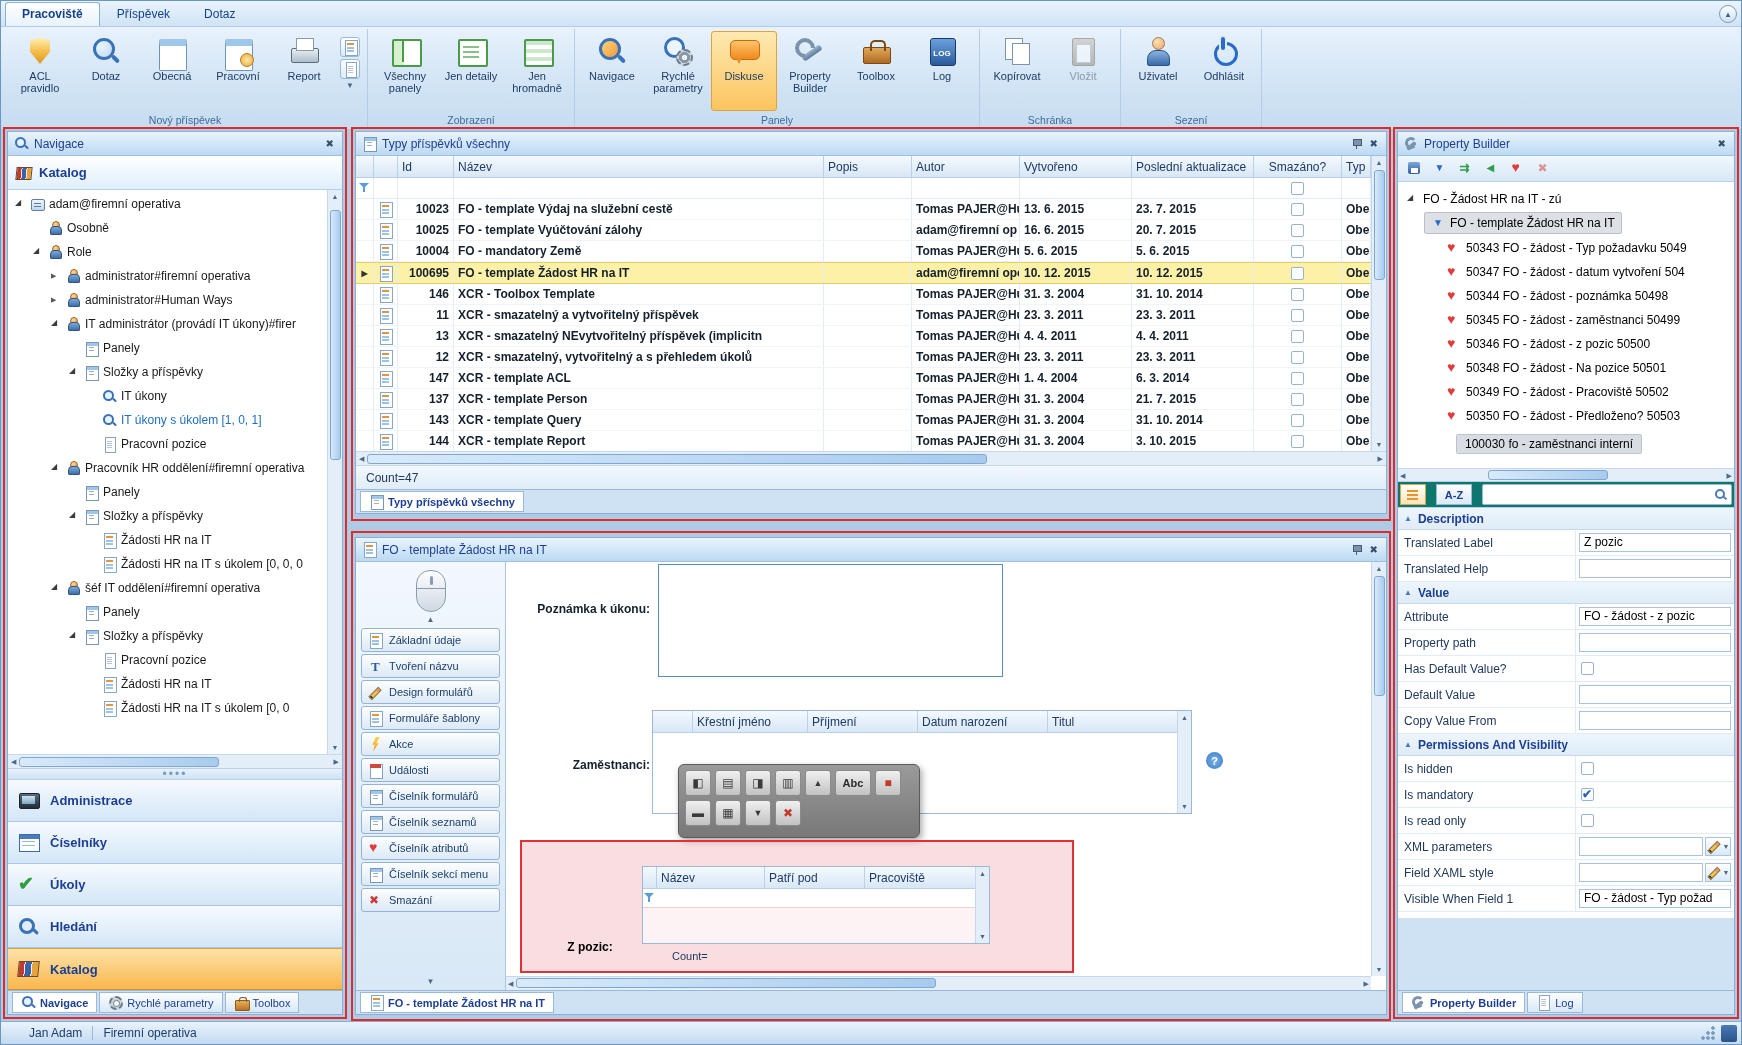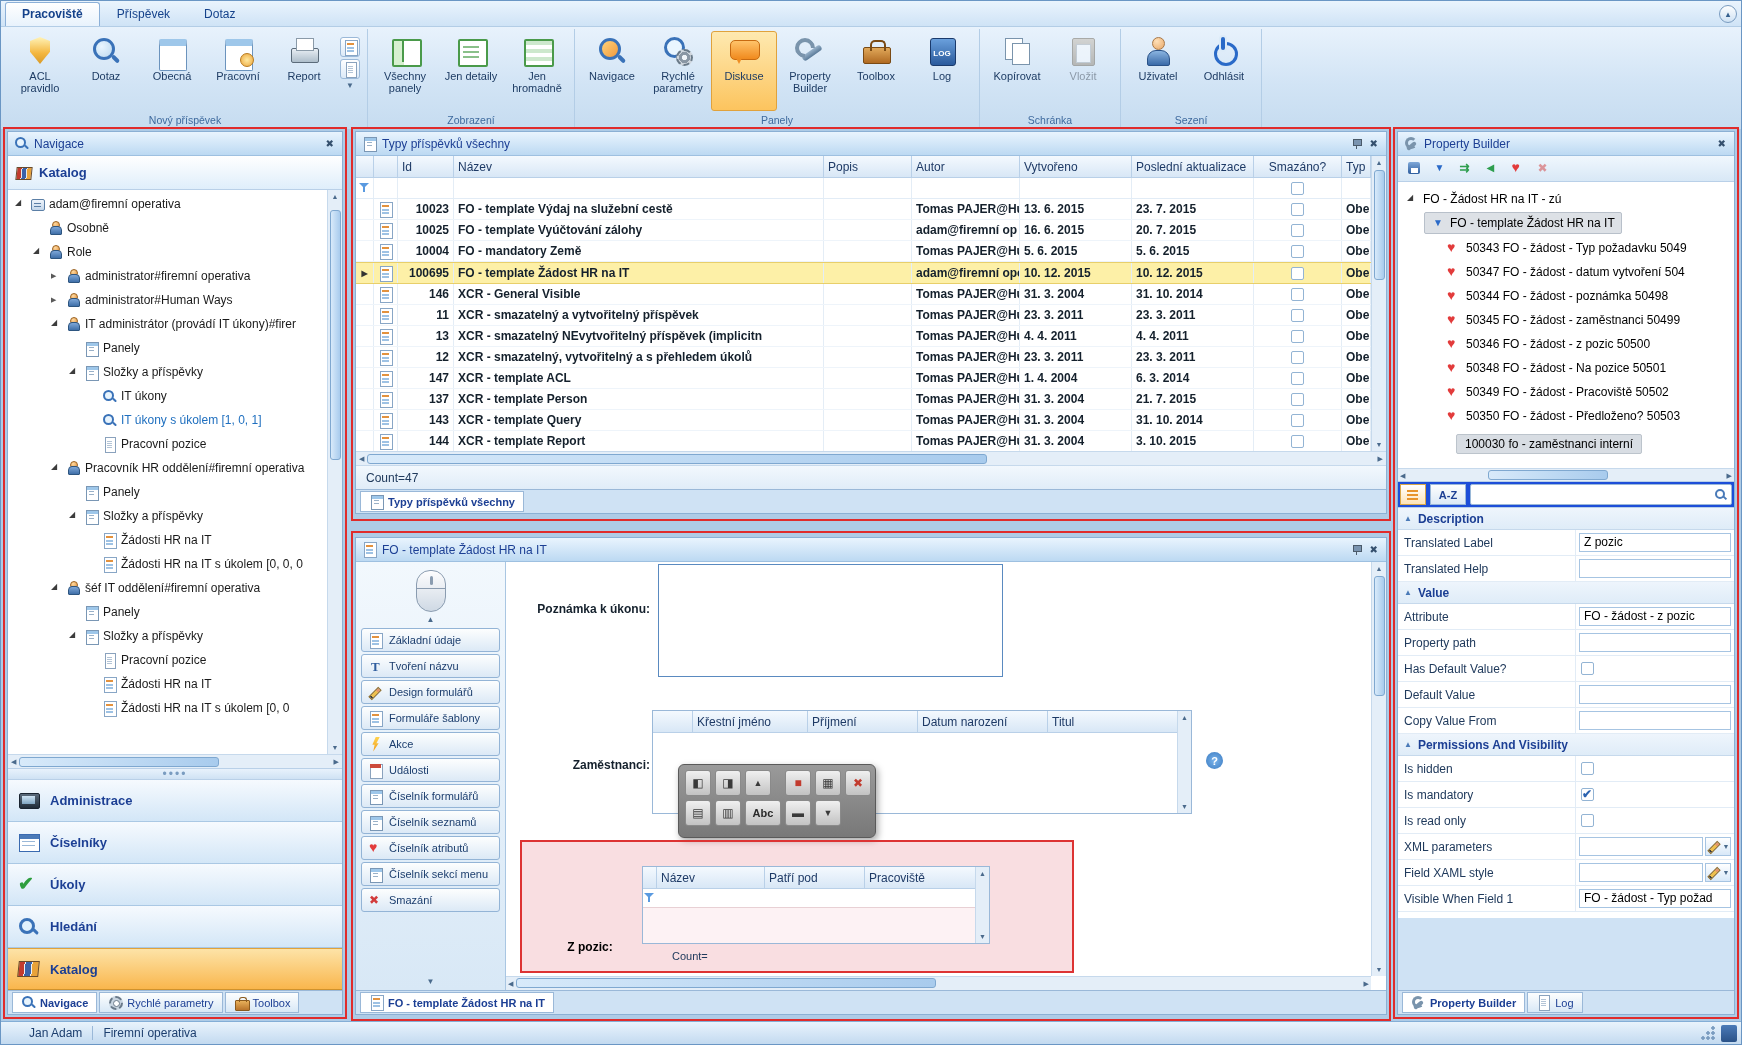--- a/index.html
+++ b/index.html
@@ -201,21 +201,21 @@
   .lbl{position:absolute;font-size:12px;font-weight:bold;color:#14202c;}
   .note-box{position:absolute;left:152px;top:2px;width:345px;height:113px;background:#fff;border:1px solid #5a8ac0;}
   .note-lbl{left:8px;top:40px;width:136px;text-align:right;}
   .emp-lbl{left:8px;top:196px;width:136px;text-align:right;}
   .mini-grid{position:absolute;background:#fff;border:1px solid #9ab8d8;}
   .mg-head{display:flex;height:22px;background:linear-gradient(#f4f9fe,#d8e7f6);border-bottom:1px solid #b9d0e8;font-size:12px;color:#1e3a66;}
   .mg-cell{display:flex;align-items:center;padding:0 4px;border-right:1px solid #b9d0e8;overflow:hidden;white-space:nowrap;}
   .mg-vsb{position:absolute;right:0;top:0;bottom:0;width:14px;background:#e4eef8;border-left:1px solid #c6d9ec;display:flex;flex-direction:column;align-items:center;justify-content:space-between;}
   .emp-grid{left:146px;top:148px;width:540px;height:104px;}
   .help-circle{position:absolute;left:700px;top:190px;width:17px;height:17px;border-radius:50%;background:radial-gradient(#7ab4ec,#3a7ac0);color:#fff;font-size:11px;font-weight:bold;display:flex;align-items:center;justify-content:center;}
-  .float-toolbar{position:absolute;left:172px;top:202px;width:198px;height:74px;background:linear-gradient(#9a9a9a,#787878);border:1px solid #5a5a5a;border-radius:6px;box-shadow:2px 3px 7px rgba(0,0,0,.35);padding:5px 6px;display:flex;flex-wrap:wrap;gap:4px;align-content:flex-start;flex-direction:column;}
+  .float-toolbar{position:absolute;left:172px;top:202px;width:242px;height:74px;background:linear-gradient(#9a9a9a,#787878);border:1px solid #5a5a5a;border-radius:6px;box-shadow:2px 3px 7px rgba(0,0,0,.35);padding:5px 6px;display:flex;flex-wrap:wrap;gap:4px;align-content:flex-start;}
   .ft-btn{width:26px;height:26px;background:linear-gradient(#f0f0f0,#c2c2c2);border:1px solid #8a8a8a;border-radius:3px;display:flex;align-items:center;justify-content:center;font-size:12px;color:#3a3a3a;position:relative;}
   .ft-abc{width:36px;font-size:11px;font-weight:bold;color:#2a2a2a;}
   .ft-btn.g1::before{content:"◧";}
   .ft-btn.g2::before{content:"▤";}
   .ft-btn.g3::before{content:"◨";}
   .ft-btn.g4::before{content:"▥";}
   .ft-btn.g5::before{content:"▲";font-size:9px;}
   .ft-btn.g6::before{content:"■";color:#c23b2e;}
   .ft-btn.g7::before{content:"▬";}
   .ft-btn.g8::before{content:"▦";}
@@ -233,21 +233,21 @@
   
   .ptoolbar{flex:0 0 26px;display:flex;align-items:center;gap:4px;padding:0 5px;background:linear-gradient(#f0f7fd,#d8e8f6);border-bottom:1px solid #b9d0e8;}
   .tb-btn{width:22px;height:20px;display:flex;align-items:center;justify-content:center;border:1px solid transparent;border-radius:2px;}
   .tb-btn.dim{opacity:.5;}
   .ptree{flex:0 0 300px;position:relative;background:#fff;border-bottom:1px solid #b9d0e8;overflow:hidden;font-size:12px;}
   .ptroot{margin:6px 0 0 8px;height:22px;display:flex;align-items:center;gap:5px;white-space:nowrap;}
   .ptsel{margin:2px 2px 2px 26px;height:22px;display:flex;align-items:center;gap:4px;background:#dde1e6;border:1px solid #b8c0ca;border-radius:2px;padding:0 6px;width:fit-content;white-space:nowrap;}
   .ptitem{margin-left:48px;height:24px;display:flex;align-items:center;gap:5px;white-space:nowrap;overflow:hidden;}
   .ptchip{margin:6px 0 0 58px;background:#d8dde3;border:1px solid #bcc4cc;border-radius:2px;padding:2px 8px;font-size:12px;width:fit-content;white-space:nowrap;}
   .pthsb{position:absolute;left:0;right:0;bottom:0;height:13px;background:#e4eef8;border-top:1px solid #c6d9ec;display:flex;align-items:center;}
-  .azbar{flex:0 0 26px;display:flex;align-items:stretch;gap:4px;background:#1d4ed8;border-bottom:1px solid #b9d0e8;padding:2px;}
+  .azbar{flex:0 0 26px;display:flex;align-items:stretch;gap:10px;background:#0f766e;border-bottom:1px solid #b9d0e8;padding:2px;}
   .az-icontab{width:26px;background:linear-gradient(#fff,#fde4b8);border:1px solid #d8a84a;display:flex;align-items:center;justify-content:center;}
   .az-tab{min-width:36px;background:linear-gradient(#fdfefe,#dce9f6);border:1px solid #9ab8d8;display:flex;align-items:center;justify-content:center;font-size:11px;font-weight:bold;color:#1c3f94;}
   .az-search{flex:1;background:#fff;border:1px solid #9ab8d8;position:relative;border-radius:2px;}
   .mag{position:absolute;right:4px;top:3px;width:13px;height:13px;}
   .mag::before{content:"";position:absolute;left:1px;top:1px;width:6px;height:6px;border:2px solid #4a7ab8;border-radius:50%;}
   .mag::after{content:"";position:absolute;left:9px;top:9px;width:4px;height:2px;background:#4a7ab8;transform:rotate(45deg);}
   .pgrid{flex:0 0 410px;background:#fff;overflow:hidden;}
   .psec{height:22px;display:flex;align-items:center;gap:6px;background:linear-gradient(#eef5fc,#dfecf8);border-bottom:1px solid #c6d9ec;color:#1c3f94;font-weight:bold;font-size:12px;padding:0 6px;}
   .caret{font-size:8px;color:#4a7ab8;}
   .prow{display:flex;height:26px;border-bottom:1px solid #e2ecf6;background:#fff;}
@@ -773,21 +773,21 @@
               </div>
 
               <div class="grow">
                 <div class="gc c-ind">
                   <span class="rmark">▶</span>
                 </div>
                 <div class="gc c-ico">
                   <span class="ic ic-form"></span>
                 </div>
                 <div class="gc c-id">146</div>
-                <div class="gc c-naz">XCR - General Visible</div>
+                <div class="gc c-naz">XCR - Toolbox Template</div>
                 <div class="gc c-pop"></div>
                 <div class="gc c-aut">Tomas PAJER@Hu</div>
                 <div class="gc c-vyt">31. 3. 2004</div>
                 <div class="gc c-akt">31. 10. 2014</div>
                 <div class="gc c-sma">
                   <span class="chk"></span>
                 </div>
                 <div class="gc c-typ">Obe</div>
               </div>
 

